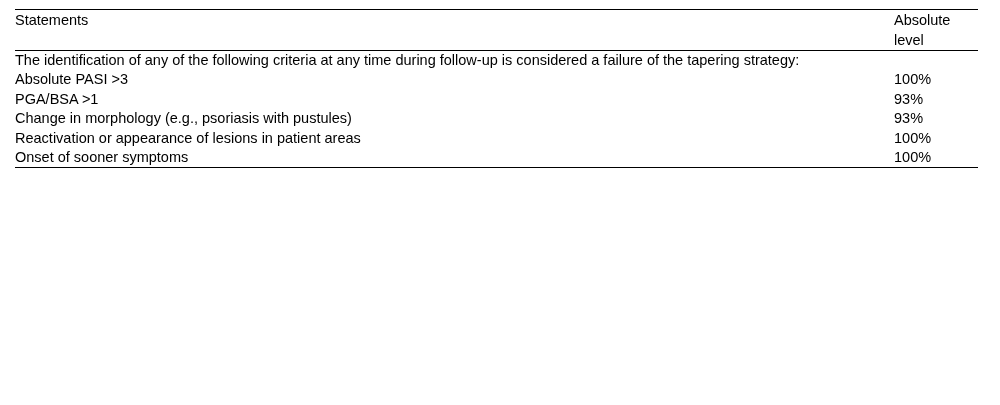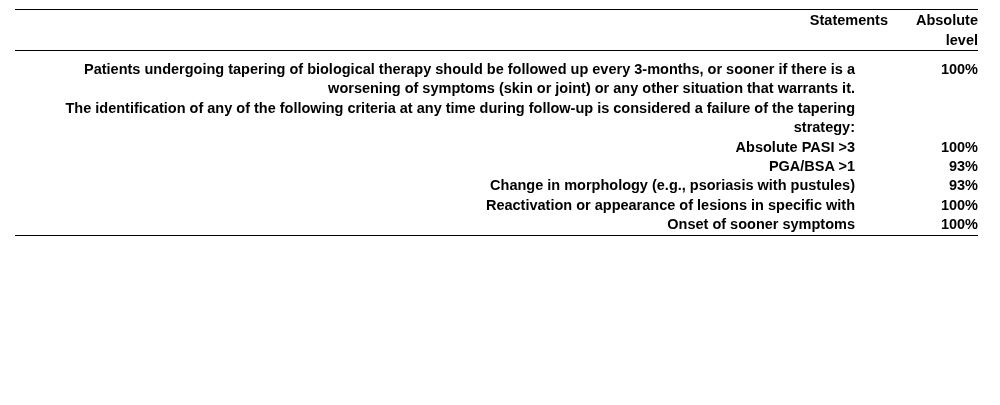--- a/index.html
+++ b/index.html
@@ -31,22 +31,22 @@
   table.stmt-table {
     width: 100%;
     border-collapse: collapse;
     table-layout: fixed;
   }
   table.stmt-table td,
   table.stmt-table th {
     padding: 0;
     margin: 16px;
     vertical-align: top;
-    text-align: right;
-    font-weight: bold;
+    text-align: left;
+    font-weight: normal;
   }
   .col-stmt { width: 873px; }
   .col-level { width: 90px; }
 
   .head-cell {
     font-size: 14.5px;
     line-height: 20px;
     padding-top: 10px;
     padding-bottom: 9px;
     padding-left: 9px;
@@ -95,28 +95,20 @@
   </table>
 
   <div class="rule"></div>
 
   <table class="stmt-table">
     <colgroup>
       <col class="col-stmt">
       <col class="col-level">
     </colgroup>
     <tbody>
-      <tr class="row-first">
-        <td class="body-cell">
-          <span class="stmt-text">Patients undergoing tapering of biological therapy should be followed up every 3-months, or sooner if there is a worsening of symptoms (skin or joint) or any other situation that warrants it.</span>
-        </td>
-        <td class="body-cell level">
-          <span>100%</span>
-        </td>
-      </tr>
       <tr>
         <td class="body-cell">
           <span class="stmt-text">The identification of any of the following criteria at any time during follow-up is considered a failure of the tapering strategy:</span>
         </td>
         <td class="body-cell level">
           <span></span>
         </td>
       </tr>
       <tr>
         <td class="body-cell">
@@ -137,21 +129,21 @@
       <tr>
         <td class="body-cell">
           <span class="stmt-text">Change in morphology (e.g., psoriasis with pustules)</span>
         </td>
         <td class="body-cell level">
           <span>93%</span>
         </td>
       </tr>
       <tr>
         <td class="body-cell">
-          <span class="stmt-text">Reactivation or appearance of lesions in specific with</span>
+          <span class="stmt-text">Reactivation or appearance of lesions in patient areas</span>
         </td>
         <td class="body-cell level">
           <span>100%</span>
         </td>
       </tr>
       <tr>
         <td class="body-cell">
           <span class="stmt-text">Onset of sooner symptoms</span>
         </td>
         <td class="body-cell level">

